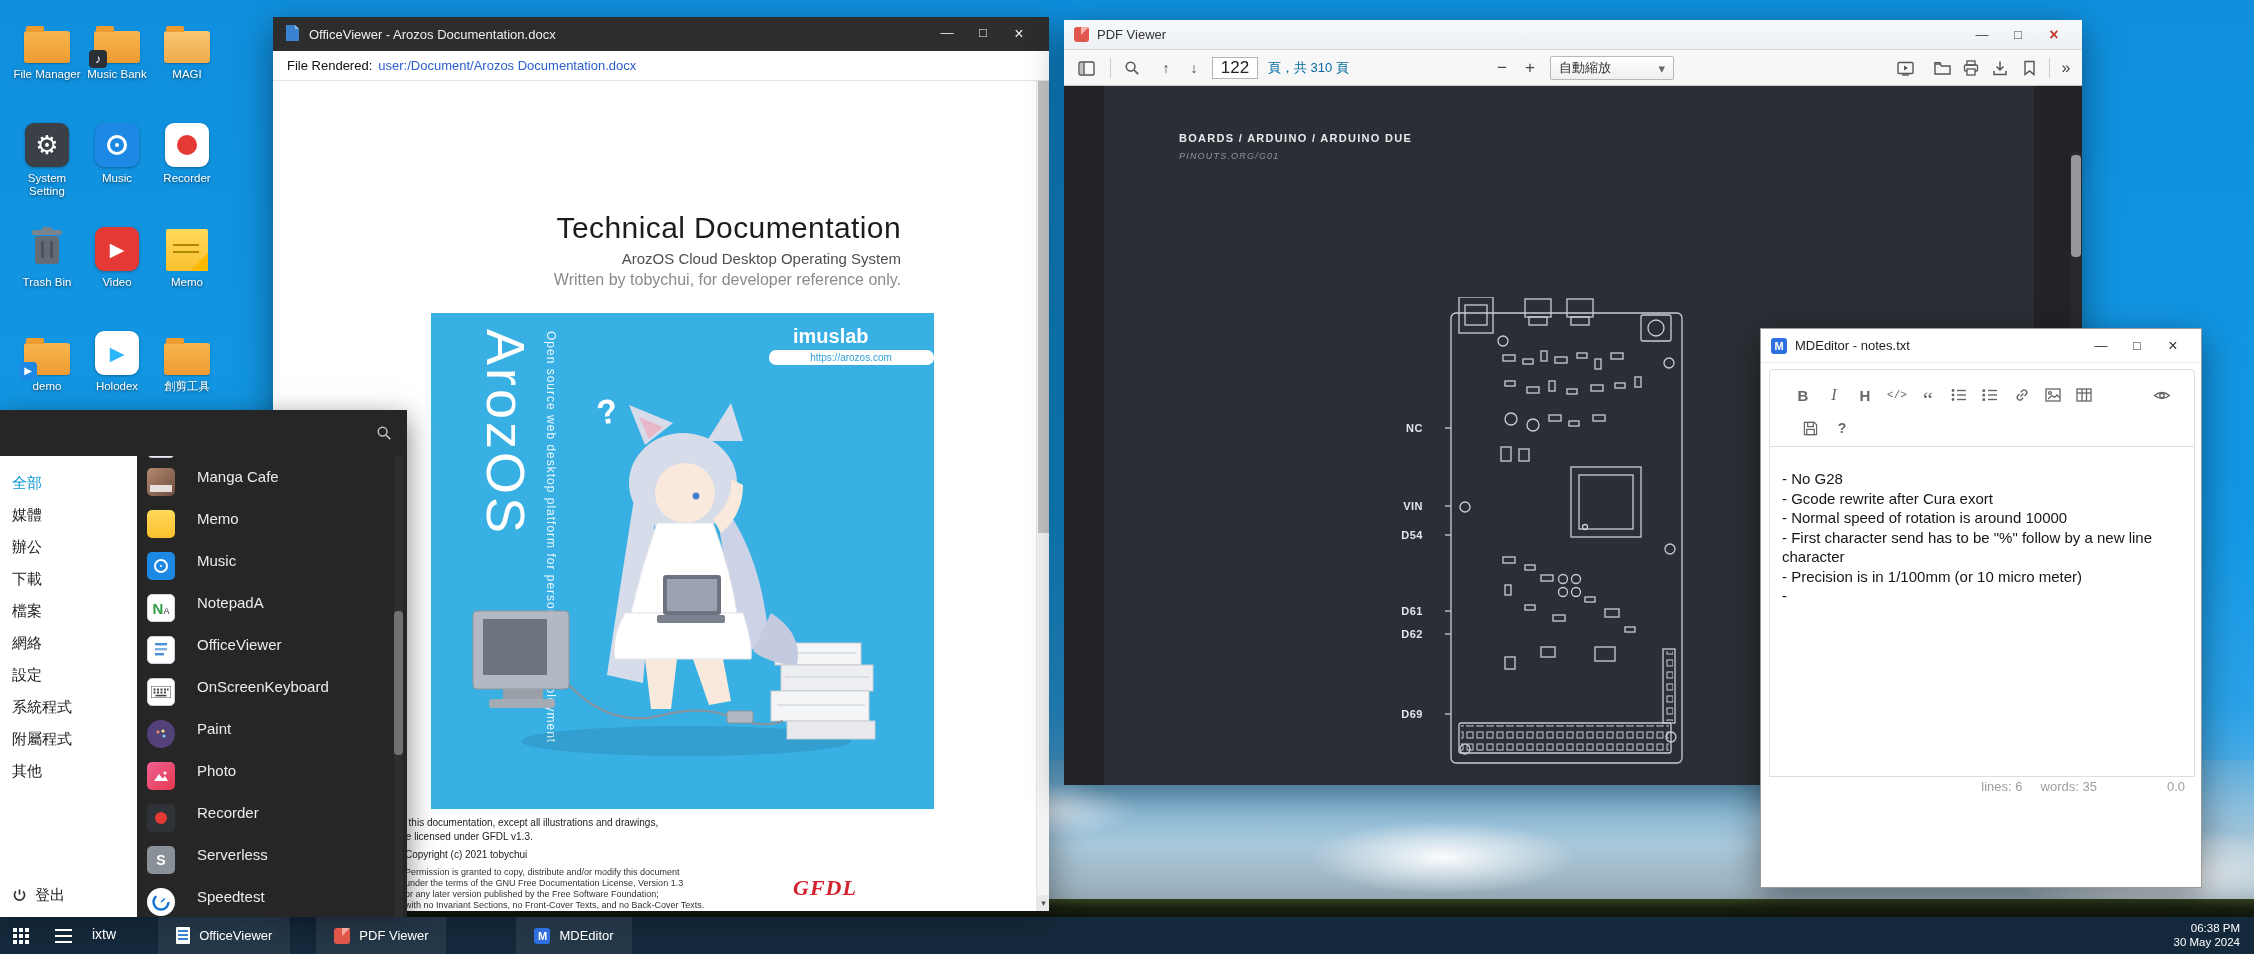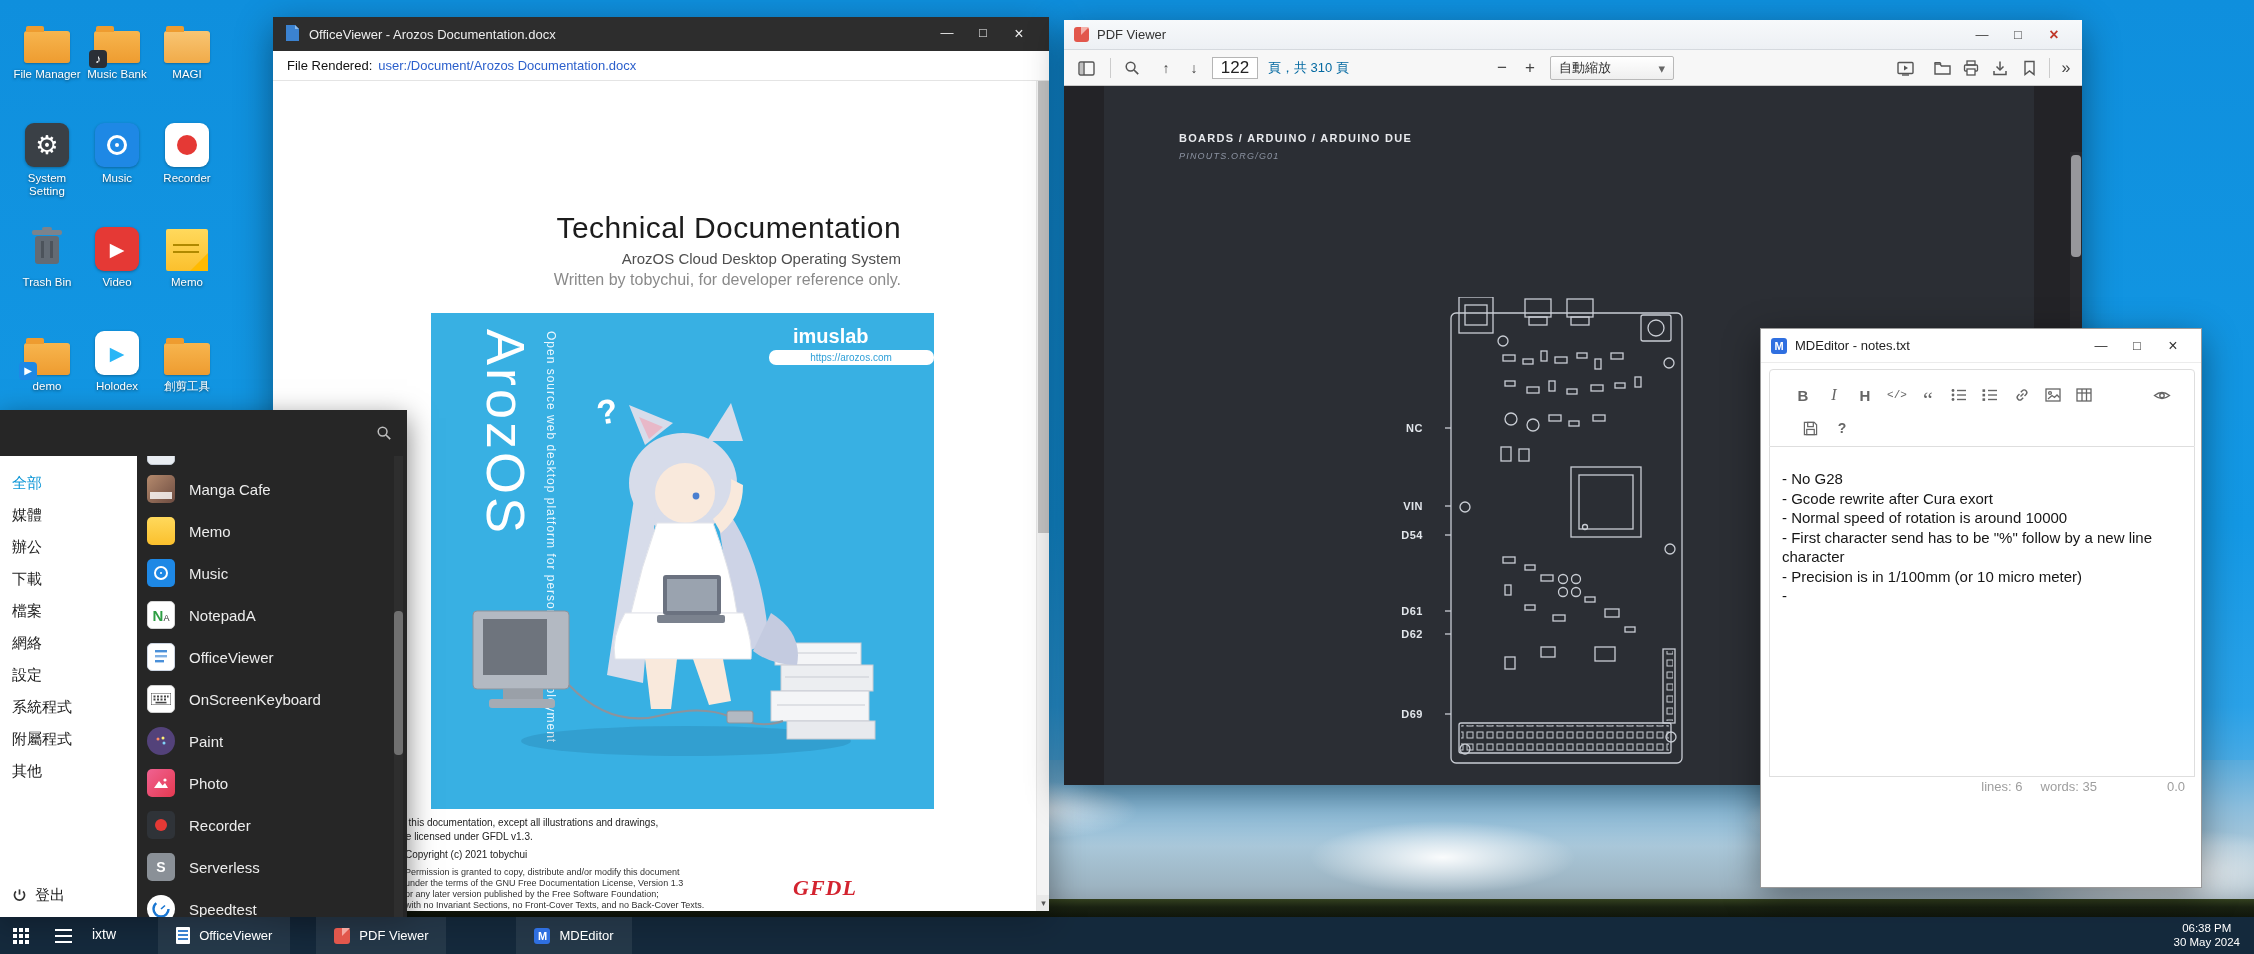--- a/index.html
+++ b/index.html
@@ -91,21 +91,21 @@
 #md-status .cur{margin-left:52px}
 
 #startmenu{position:absolute;left:0;top:410px;width:407px;height:507px;background:#262626;box-shadow:0 8px 26px rgba(0,0,0,.5)}
 #sm-search{position:absolute;left:8px;top:8px;width:391px;height:30px;background:#3a3a3a;border:none;border-radius:3px;color:#ddd;font-size:14px;padding:0 32px 0 10px;outline:none}
 #sm-search::placeholder{color:#9b9b9b}
 #sm-left{position:absolute;left:0;top:46px;width:137px;bottom:0;background:#fff}
 .sm-cat{position:absolute;left:12px;font-size:15px;color:#1e1e1e;cursor:pointer}
 .sm-cat.active{color:#0c96d6}
 #sm-logout{position:absolute;left:12px;bottom:12px;display:flex;align-items:center;gap:8px;font-size:15px;color:#222;cursor:pointer}
 #sm-list{position:absolute;left:137px;top:46px;right:0;bottom:0;overflow:hidden}
-.sm-app{position:absolute;left:10px;height:42px;display:flex;align-items:center;gap:14px;color:#ececec;font-size:15px;cursor:pointer}
+.sm-app{position:absolute;left:10px;height:42px;display:flex;gap:22px;color:#ececec;font-size:15px;cursor:pointer}
 .ai{width:28px;height:28px;border-radius:5px;flex:0 0 auto;display:flex;align-items:center;justify-content:center;position:relative;overflow:hidden}
 #sm-scroll{position:absolute;right:4px;top:0;width:9px;bottom:0;background:#2e2e2e}
 #sm-thumb{position:absolute;left:0;top:155px;width:9px;height:144px;background:#707070;border-radius:4px}
 
 .ai-manga{background:linear-gradient(135deg,#b58a6d,#6d4c41)}
 .ai-manga::after{content:"";position:absolute;left:3px;bottom:4px;width:22px;height:7px;background:rgba(255,255,255,.8)}
 .ai-memo{background:linear-gradient(#ffd95c,#fbc02d)}
 .ai-music{background:#1e88e5}
 .ai-music .ring{width:14px;height:14px;border-width:2px}.ai-music .ring::after{inset:4px}
 .ai-note{background:#fff;border:1px solid #d5d5d5}
@@ -124,21 +124,21 @@
 .tb-grid i{position:absolute;width:4px;height:4px;background:#fff;left:0;top:0;
  box-shadow:6px 0 #fff,12px 0 #fff,0 6px #fff,6px 6px #fff,12px 6px #fff,0 12px #fff,6px 12px #fff,12px 12px #fff}
 .tb-burger{width:17px;height:2px;background:#fff;box-shadow:0 6px #fff,0 12px #fff;margin-top:-11px}
 #tb-ime{font-size:14px;margin:0 14px 4px 8px}
 .tb-item{height:100%;display:flex;align-items:center;gap:9px;padding:0 18px;font-size:13px;background:rgba(255,255,255,.07);margin-right:26px;cursor:pointer}
 .tb-doc{width:14px;height:17px;background:#fff;position:relative;border-radius:1px}
 .tb-doc::before{content:"";position:absolute;left:2px;top:3px;width:10px;height:2px;background:#3b82d0;box-shadow:0 4px #3b82d0,0 8px #3b82d0}
 .tb-pdf{width:16px;height:16px;border-radius:3px;background:#e2574c;position:relative}
 .tb-pdf::after{content:"";position:absolute;right:0;top:0;border:4px solid;border-color:#f4a9a2 transparent transparent #f4a9a2}
 .tb-md{width:16px;height:16px;border-radius:3px;background:#2f6fe0;color:#fff;font-size:11px;font-weight:bold;display:flex;align-items:center;justify-content:center}
-#tb-clock{margin-left:auto;text-align:center;padding-right:14px;font-size:11.5px;line-height:13.5px}
+#tb-clock{margin-left:auto;text-align:right;padding-right:14px;font-size:11.5px;line-height:13.5px}
 .pdf-logo{width:15px;height:15px;border-radius:3px;background:#e2574c;position:relative}
 .pdf-logo::after{content:"";position:absolute;right:0;top:0;border:4px solid;border-color:#f4b2ab transparent transparent #f4b2ab}
 </style>
 </head>
 <body>
 
 <div id="screen">
   <div class="ab abs" id="clouds"></div>
   <div class="abs" id="treeline"></div>
 

